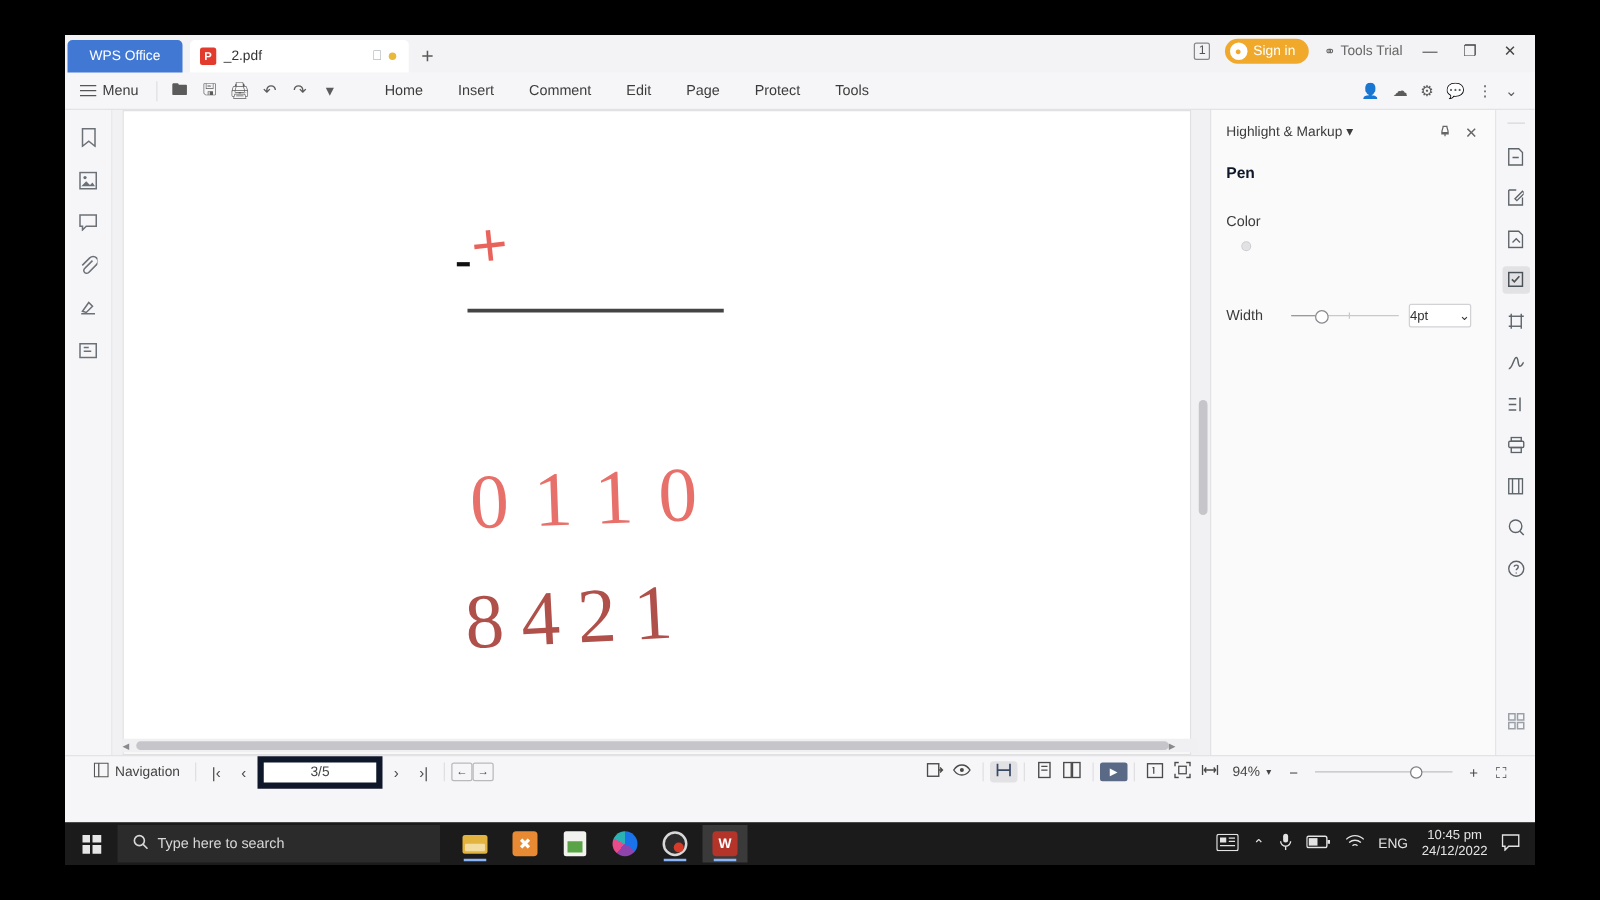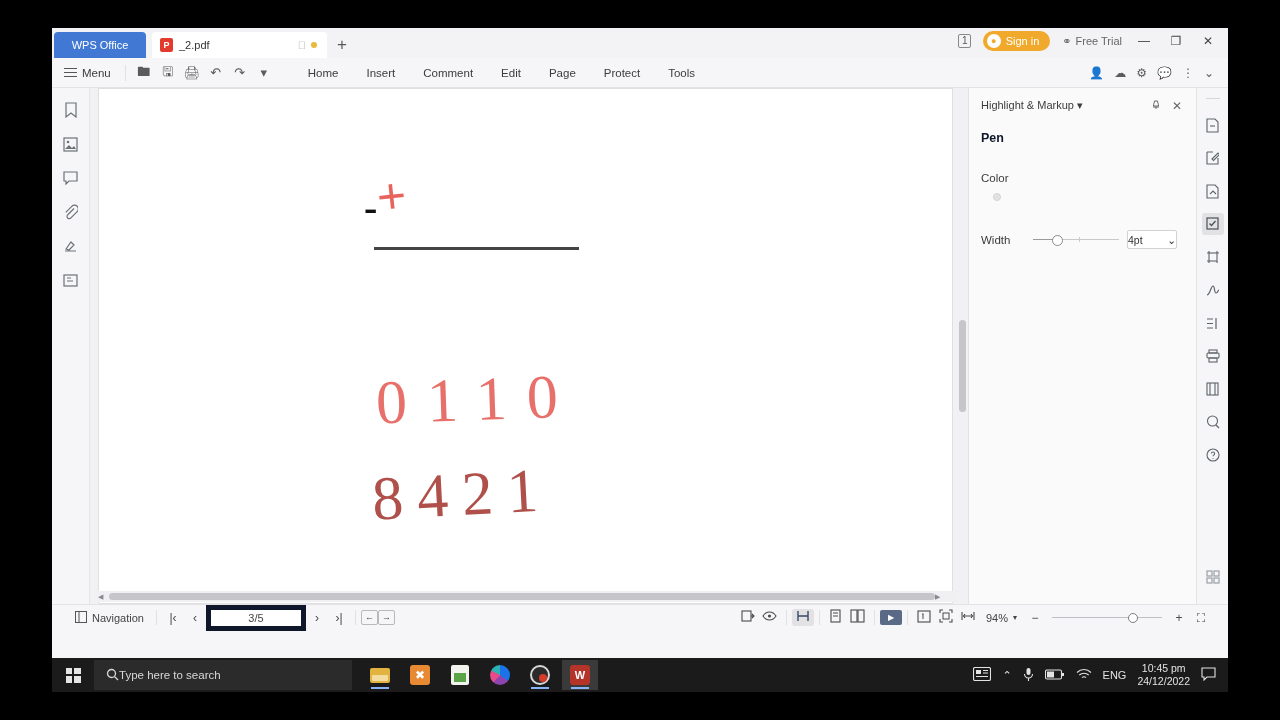--- a/index.html
+++ b/index.html
@@ -96,21 +96,21 @@
     padding:10px 14px 0 12px; position:relative; }
   .rp-head{ display:flex; align-items:center; font-size:11px; color:#3c3c3c; }
   .rp-head .ttl{ flex:1; }
   .rp-head .hicon{ color:#666; font-size:12px; margin-left:10px; }
   .rp-title{ font-size:12.5px; font-weight:bold; color:#0f172a; margin-top:18px; }
   .rp-label{ font-size:11.5px; color:#3c3c3c; margin-top:27px; }
   .swatches{ display:flex; gap:7px; margin-top:10px; }
   .sw{ width:16px; height:16px; border-radius:3px; }
   .sw-wrap{ padding:3px; border-radius:4px; }
   .sw-wrap.sel{ background:#e2e2e4; outline:1px solid #cfcfd2; }
-  .widthrow{ display:flex; align-items:center; margin-top:30px; gap:8px; }
+  .widthrow{ display:flex; align-items:center; margin-top:43px; gap:8px; }
   .widthrow .lbl{ font-size:11.5px; color:#3c3c3c; width:44px; }
   .slider{ position:relative; width:86px; height:14px; }
   .strack{ position:absolute; top:6px; left:0; width:86px; height:1.5px; background:#c9c9cc; }
   .sfill{ position:absolute; top:6px; left:0; width:22px; height:1.5px; background:#9a9a9e; }
   .sknob{ position:absolute; top:2px; left:19px; width:11px; height:11px;
     border-radius:50%; background:#fff; border:1.5px solid #8a8a8e; }
   .stick{ position:absolute; top:4px; left:46px; width:1px; height:5px; background:#c9c9cc; }
   .wsel{ width:50px; height:19px; border:1px solid #d2d2d5; background:#fff;
     display:flex; align-items:center; justify-content:space-between; padding:0 0;
     font-size:10.5px; color:#333; border-radius:2px; }
@@ -143,21 +143,21 @@
   .ssep{ width:1px; height:15px; background:#e0e0e3; margin:0 5px; }
 
   
   #taskbar{ position:absolute; left:52px; top:658px; width:1176px; height:34px;
     background:#1b1b1b; display:flex; align-items:center; }
   .winlogo{ width:42px; display:flex; align-items:center; justify-content:center; }
   .wgrid{ width:15px; height:15px; display:grid; grid-template-columns:1fr 1fr;
     grid-template-rows:1fr 1fr; gap:2px; }
   .wgrid span{ background:#e6e6e6; }
   .searchbox{ width:258px; height:30px; background:#2b2b2b; display:flex;
-    align-items:center; gap:0; padding-left:12px; color:#d8d8d8; font-size:11.5px; }
+    align-items:center; gap:7px; padding-left:12px; color:#d8d8d8; font-size:11.5px; }
   .tbicons{ display:flex; align-items:center; gap:4px; margin-left:10px; }
   .tbi{ width:36px; height:30px; display:flex; align-items:center; justify-content:center;
     position:relative; }
   .tbi.act{ background:#3a3a3a; }
   .tbi .u{ position:absolute; bottom:1px; width:18px; height:2px; background:#8ab4f8; }
   .tray{ margin-left:auto; display:flex; align-items:center; gap:11px;
     padding-right:12px; color:#e3e3e3; font-size:11px; }
   .clock{ text-align:center; line-height:13px; font-size:10.5px; }
 
   
@@ -200,21 +200,21 @@
         <span>+</span>
       </div>
       <div class="tb-right">
         <span class="icon-sq">1</span>
         <span class="signin">
           <span class="av">●</span>
           <span>Sign in</span>
         </span>
         <span class="freetrial">
           <span>⚭</span>
-          <span>Free Trial</span>
+          <span>Tools Trial</span>
         </span>
         <span class="wbtn">—</span>
         <span class="wbtn">❐</span>
         <span class="wbtn">✕</span>
       </div>
     </div>
 
     <div class="menurow">
       <div class="menubtn">
         <span class="ham">

